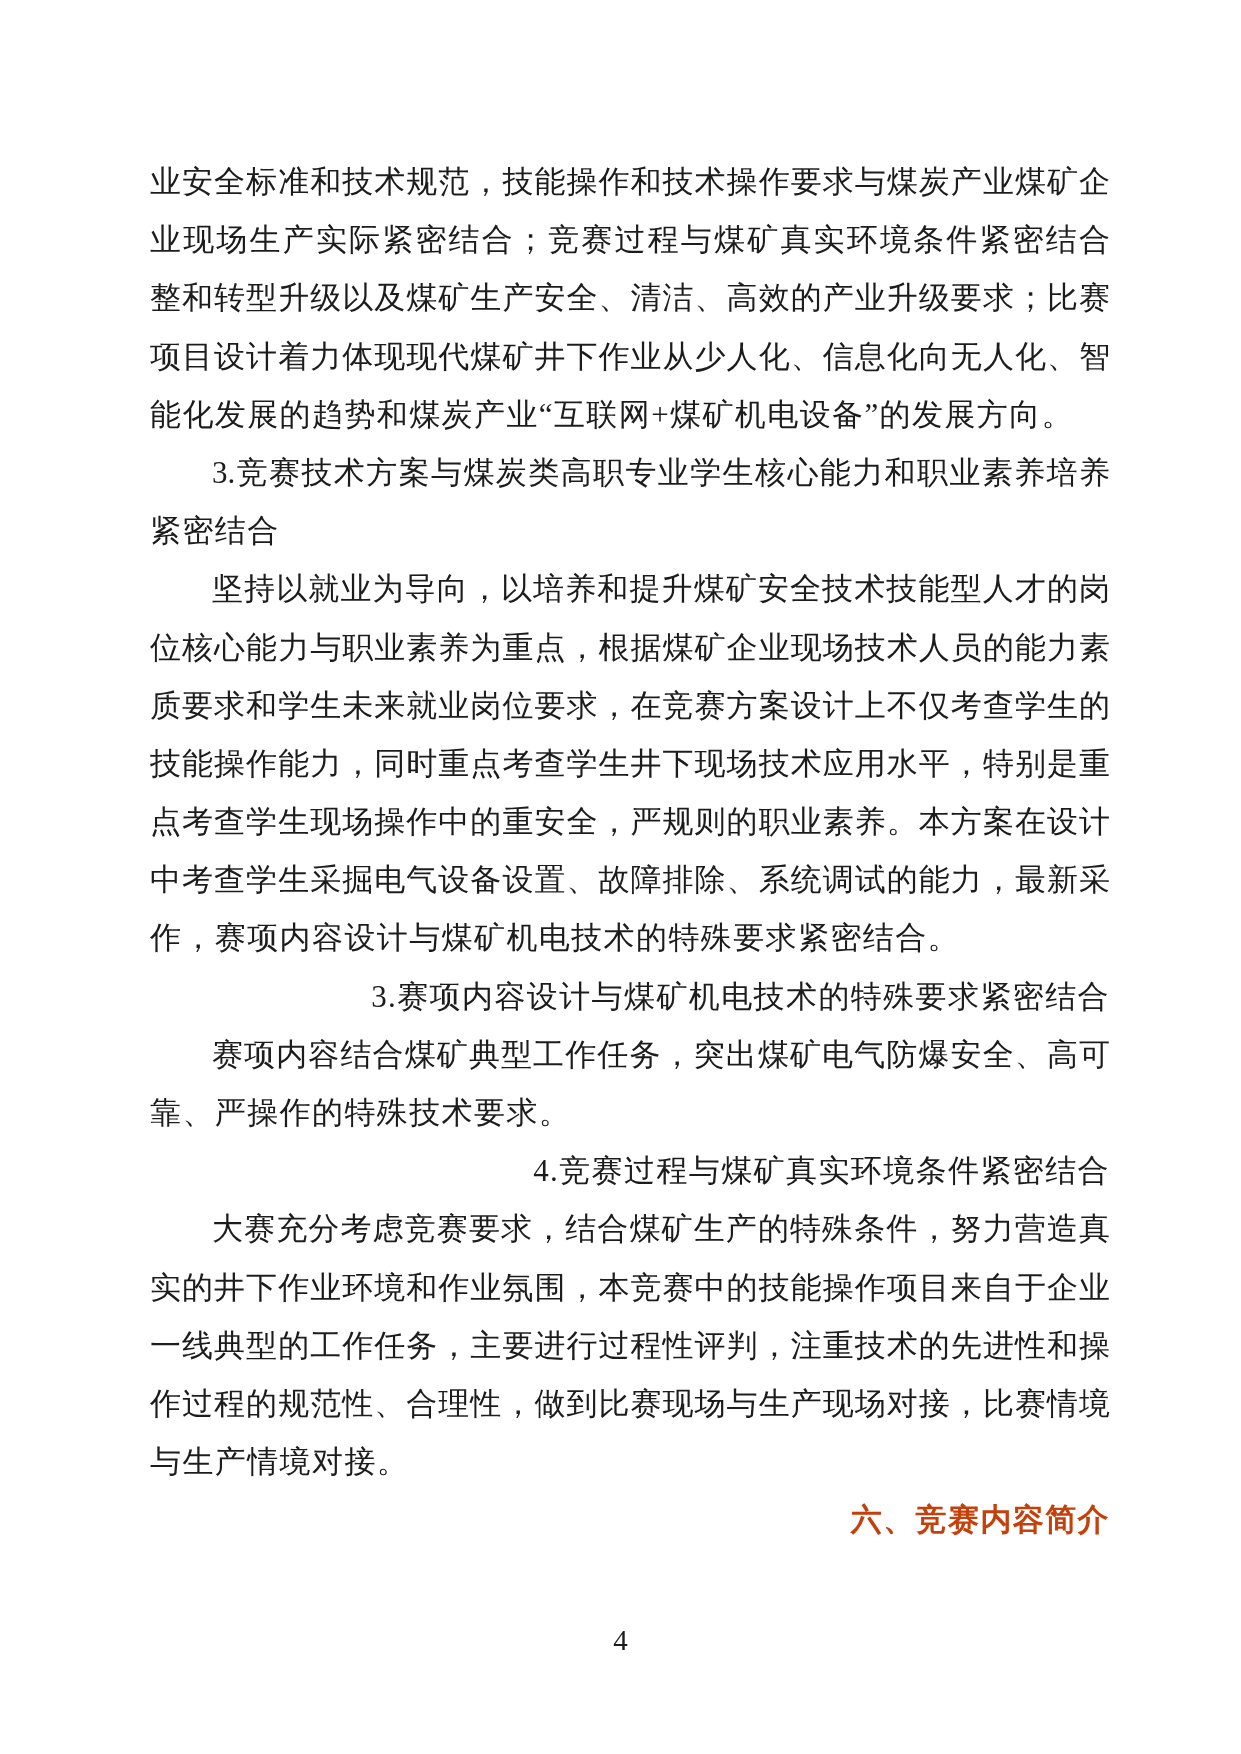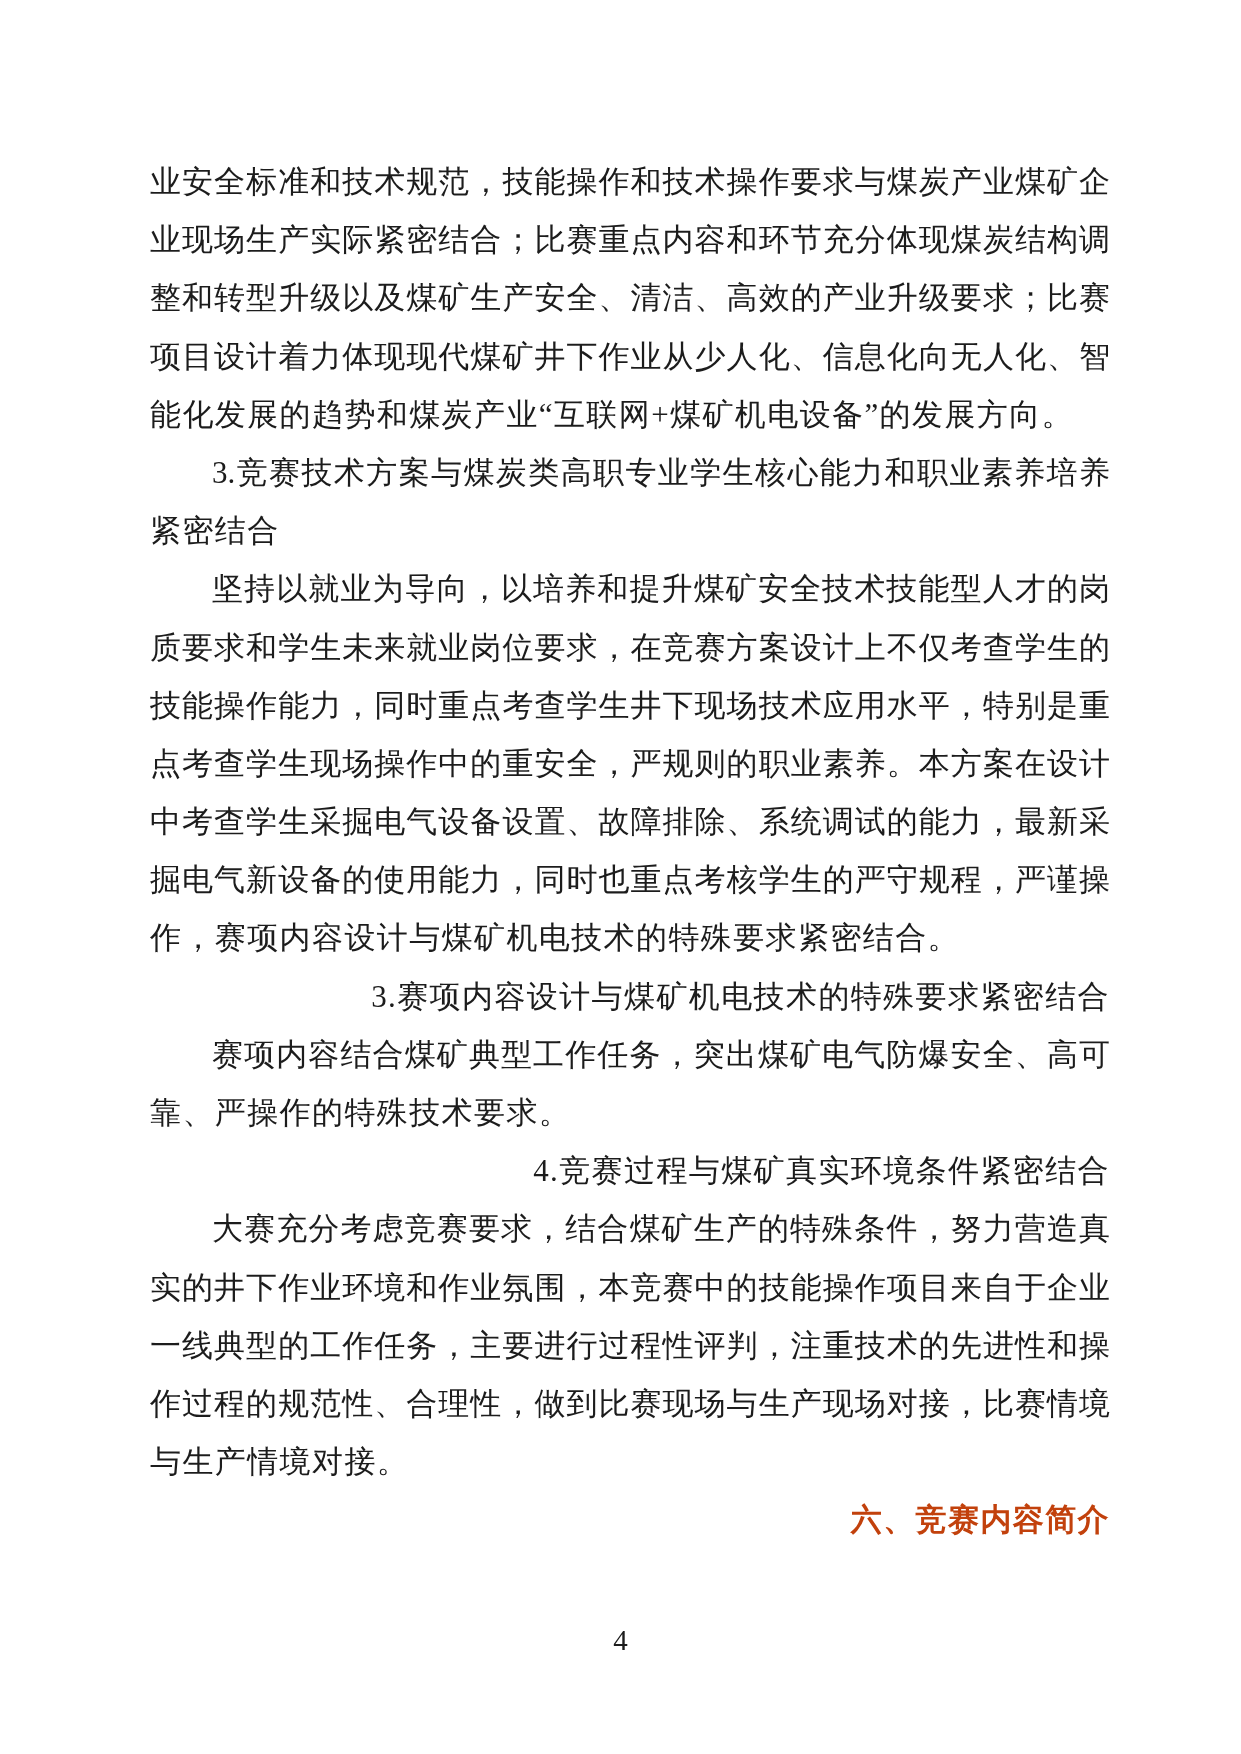--- a/index.html
+++ b/index.html
@@ -48,32 +48,32 @@
     line-height: 1;
     color: #1c1c1c;
   }
 </style>
 </head>
 <body>
 
 <div class="page">
   <div class="text-block" id="body-lines">
       <div class="line justify">业安全标准和技术规范，技能操作和技术操作要求与煤炭产业煤矿企</div>
-      <div class="line justify">业现场生产实际紧密结合；比赛重点内容和环节充分体现煤炭结构调</div>
+      <div class="line justify">业现场生产实际紧密结合；竞赛过程与煤矿真实环境条件紧密结合</div>
       <div class="line justify">整和转型升级以及煤矿生产安全、清洁、高效的产业升级要求；比赛</div>
       <div class="line justify">项目设计着力体现现代煤矿井下作业从少人化、信息化向无人化、智</div>
       <div class="line">能化发展的趋势和煤炭产业“互联网+煤矿机电设备”的发展方向。</div>
       <div class="line justify indent">3.竞赛技术方案与煤炭类高职专业学生核心能力和职业素养培养</div>
       <div class="line">紧密结合</div>
       <div class="line justify indent">坚持以就业为导向，以培养和提升煤矿安全技术技能型人才的岗</div>
+      <div class="line justify">位核心能力与职业素养为重点，根据煤矿企业现场技术人员的能力素</div>
       <div class="line justify">质要求和学生未来就业岗位要求，在竞赛方案设计上不仅考查学生的</div>
       <div class="line justify">技能操作能力，同时重点考查学生井下现场技术应用水平，特别是重</div>
       <div class="line justify">点考查学生现场操作中的重安全，严规则的职业素养。本方案在设计</div>
       <div class="line justify">中考查学生采掘电气设备设置、故障排除、系统调试的能力，最新采</div>
-      <div class="line justify">掘电气新设备的使用能力，同时也重点考核学生的严守规程，严谨操</div>
       <div class="line">作，赛项内容设计与煤矿机电技术的特殊要求紧密结合。</div>
       <div class="line indent">3.赛项内容设计与煤矿机电技术的特殊要求紧密结合</div>
       <div class="line justify indent">赛项内容结合煤矿典型工作任务，突出煤矿电气防爆安全、高可</div>
       <div class="line">靠、严操作的特殊技术要求。</div>
       <div class="line indent">4.竞赛过程与煤矿真实环境条件紧密结合</div>
       <div class="line justify indent">大赛充分考虑竞赛要求，结合煤矿生产的特殊条件，努力营造真</div>
       <div class="line justify">实的井下作业环境和作业氛围，本竞赛中的技能操作项目来自于企业</div>
       <div class="line justify">一线典型的工作任务，主要进行过程性评判，注重技术的先进性和操</div>
       <div class="line justify">作过程的规范性、合理性，做到比赛现场与生产现场对接，比赛情境</div>
       <div class="line">与生产情境对接。</div>

